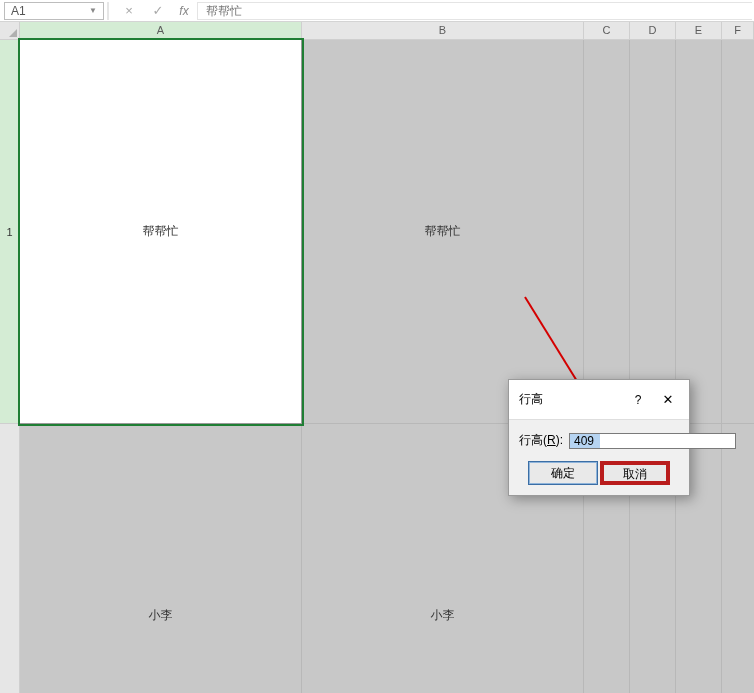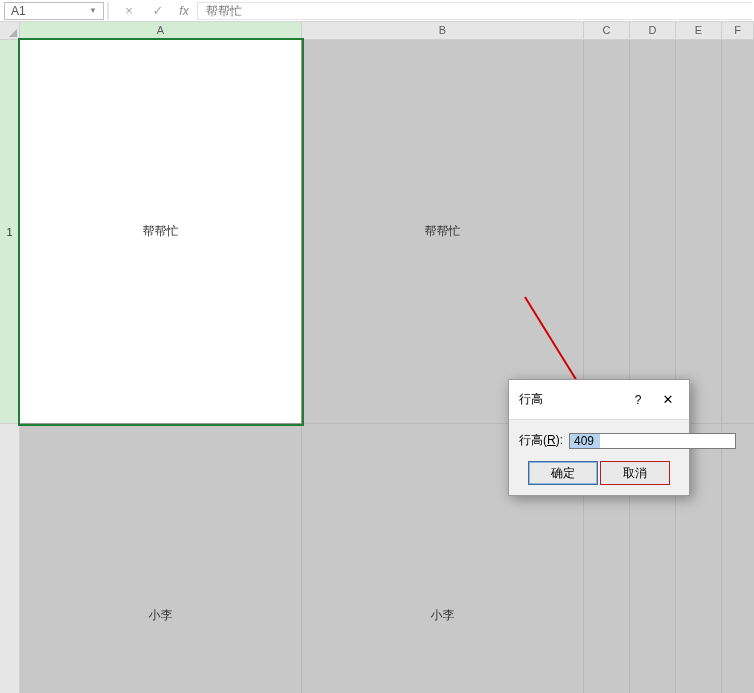--- a/index.html
+++ b/index.html
@@ -226,21 +226,21 @@
     background: #fff;
   }
   .dialog .btns {
     display: flex;
     gap: 2px;
     justify-content: center;
   }
   .dialog .btns button {
     width: 70px; height: 24px;
     background: #e9e9e9;
-    border: 1px solid #b91c1c;
+    border: 4px solid #b91c1c;
     font-size: 12px;
     cursor: pointer;
   }
   .dialog .btns button.primary {
     border: 1px solid #3b6ea5;
     box-shadow: inset 0 0 0 1px #8fb4da;
   }
 
   
   .arrow-svg {

